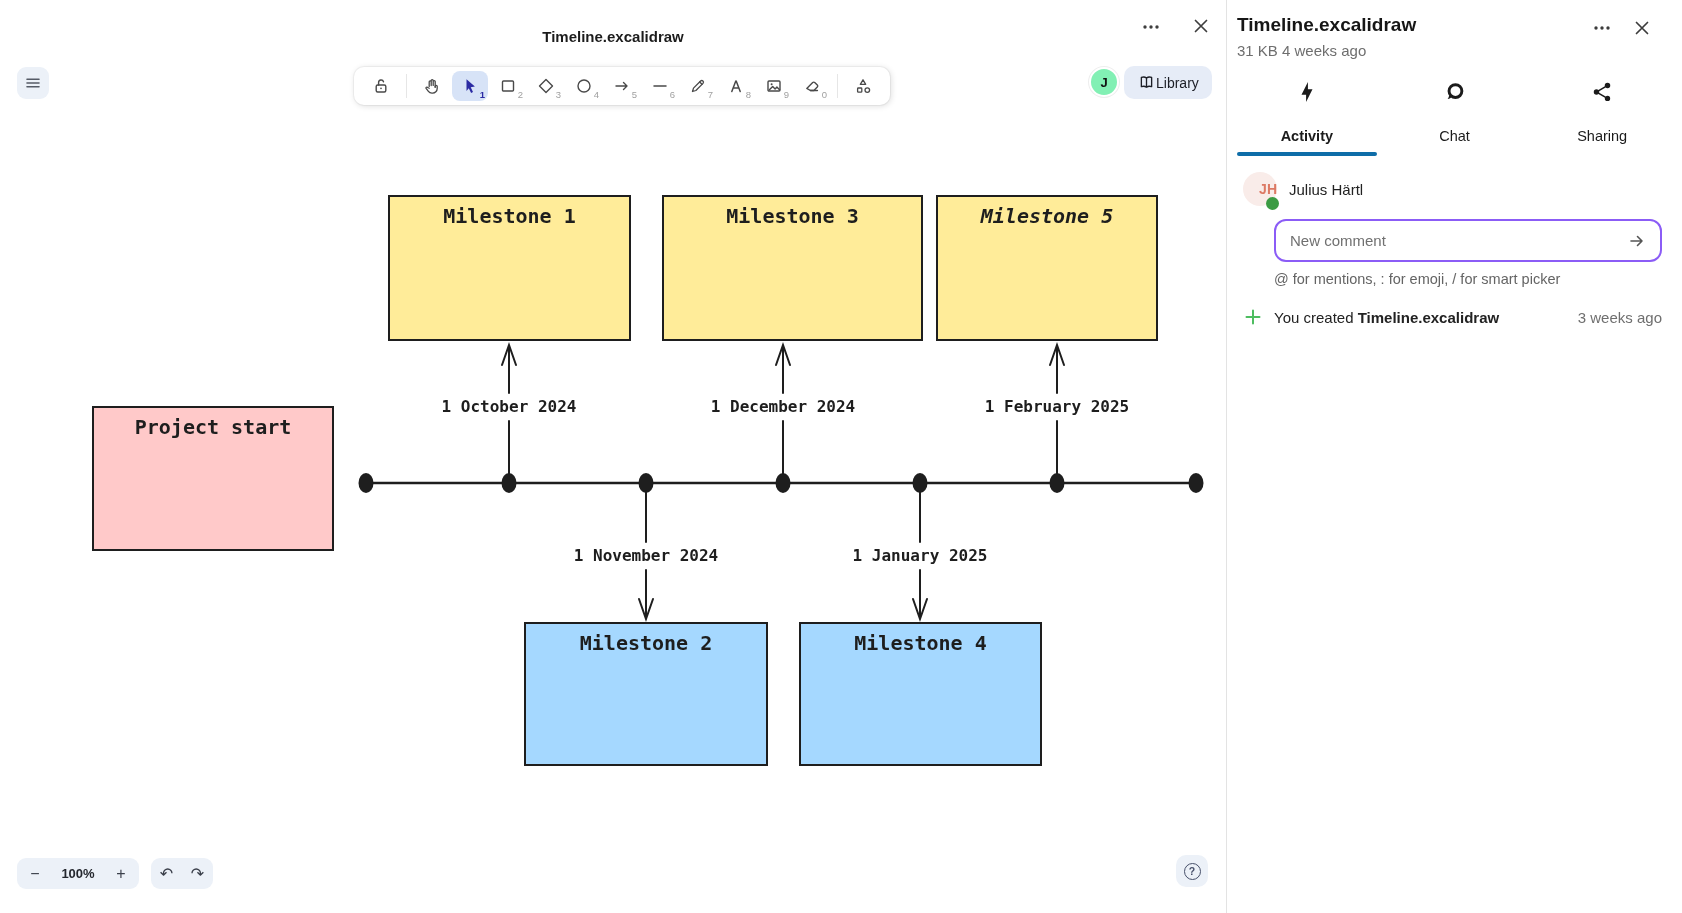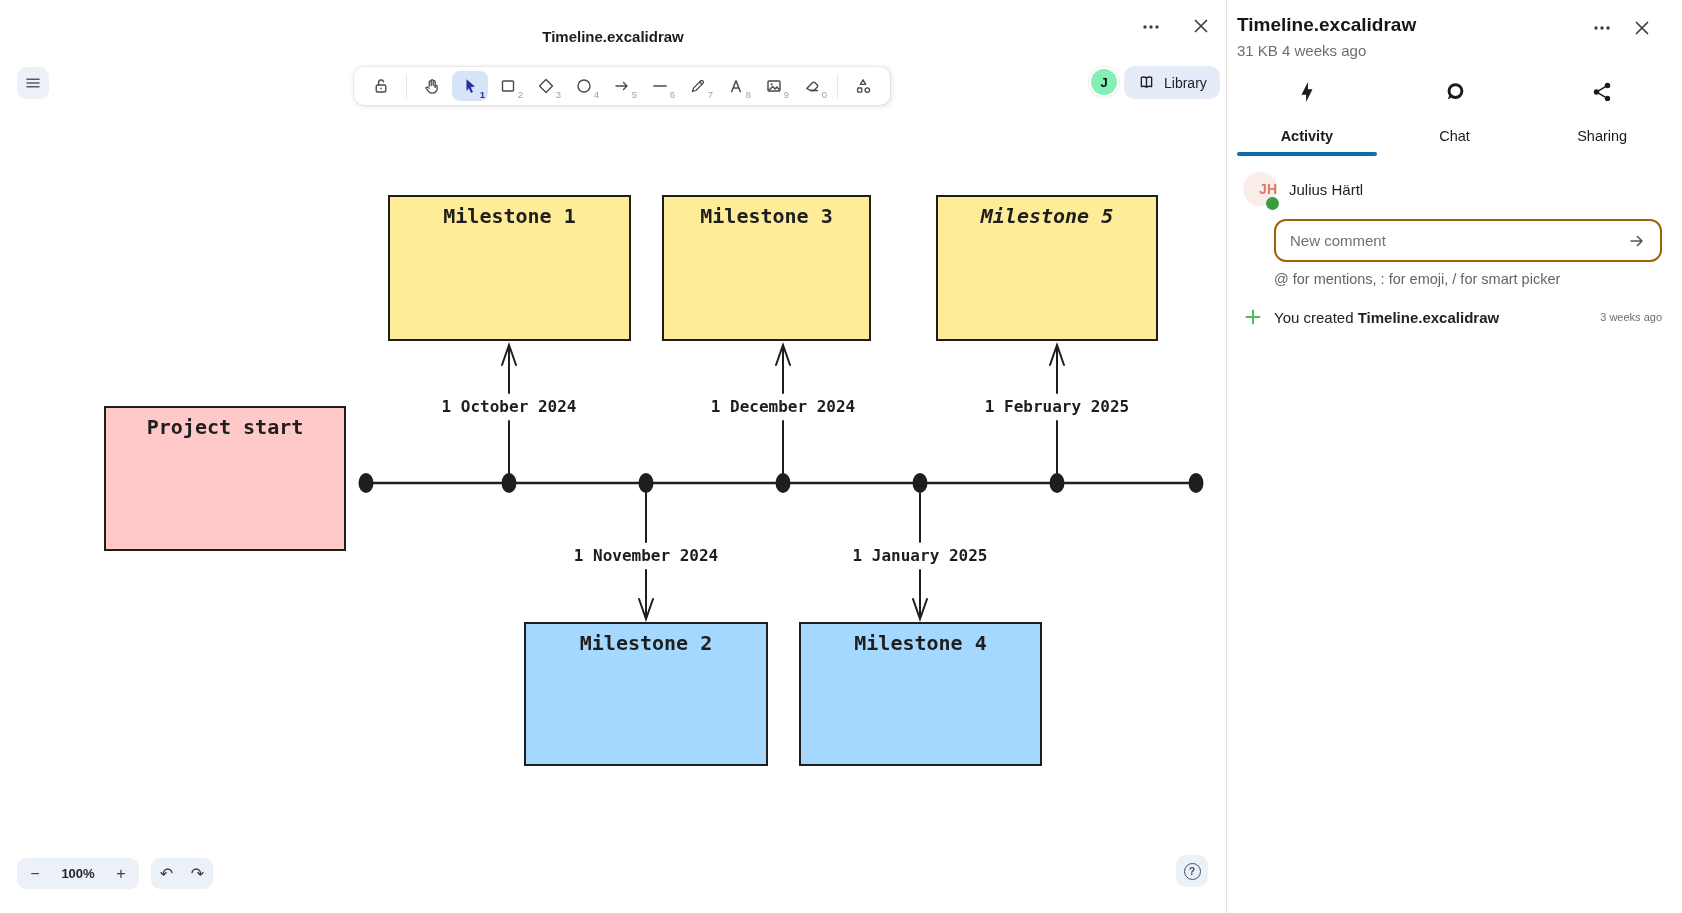--- a/index.html
+++ b/index.html
@@ -30,21 +30,21 @@
   .viewer-close{position:absolute;left:1188px;top:13px;width:26px;height:26px;}
 
   .toolbar{position:absolute;left:354px;top:67px;height:38px;display:flex;align-items:center;gap:2px;background:#fff;border-radius:10px;padding:0 9px;box-shadow:0 0 0 1px rgba(0,0,0,.04),1px 1px 6px rgba(0,0,0,.14);}
   .tool{position:relative;width:36px;height:30px;border-radius:8px;border:none;background:transparent;display:flex;align-items:center;justify-content:center;cursor:pointer;color:#494949;}
   .tool.active{background:var(--tool-active-bg);color:var(--tool-active-icon);}
   .tool .shortcut{position:absolute;right:3px;bottom:1px;font-size:9.5px;color:#9f9f9f;}
   .tool.active .shortcut{color:var(--tool-active-icon);font-weight:700;}
   .tb-divider{width:1px;height:24px;background:#e6e6e6;margin:0 5px;}
 
   .collab-avatar{position:absolute;left:1089px;top:67px;width:30px;height:30px;border-radius:50%;background:#82f0b4;border:2px solid #fff;box-shadow:0 0 0 1px #eee;display:flex;align-items:center;justify-content:center;font-size:13px;font-weight:700;color:#111;cursor:pointer;}
-  .library-btn{position:absolute;left:1124px;top:66px;height:33px;padding:0 13px;border-radius:10px;background:#e6ecf7;border:none;display:flex;align-items:center;gap:8px;font-size:14px;color:#1c1e26;cursor:pointer;}
+  .library-btn{position:absolute;left:1124px;top:66px;height:33px;padding:0 13px;border-radius:10px;background:#e6ecf7;border:none;display:flex;align-items:center;font-size:14px;color:#1c1e26;cursor:pointer;}
 
   
   .dbox{position:absolute;border:2px solid var(--canvas-stroke);font-family:"DejaVu Sans Mono",monospace;font-weight:700;font-size:20px;color:var(--canvas-stroke);text-align:center;padding-top:7px;cursor:pointer;}
   .dbox.yellow{background:var(--box-yellow);}
   .dbox.red{background:var(--box-red);}
   .dbox.blue{background:var(--box-blue);}
   .date-label{position:absolute;width:220px;margin-left:-110px;text-align:center;font-family:"DejaVu Sans Mono",monospace;font-weight:700;font-size:16px;color:var(--canvas-stroke);cursor:pointer;}
   .timeline-svg{position:absolute;left:0;top:0;}
 
   
@@ -69,29 +69,29 @@
   .nc-tab .tab-label{font-size:14.5px;color:#1b1b1b;}
   .nc-tab.active .tab-label{font-weight:700;}
   .tab-underline{display:none;}
   .nc-tab.active .tab-underline{display:block;position:absolute;left:4px;right:4px;bottom:0;height:4px;border-radius:2px;background:var(--accent);}
 
   .activity-pane{padding:16px 20px 0 16px;}
   .comment-head{display:flex;align-items:center;gap:12px;}
   .avatar-jh{position:relative;width:34px;height:34px;border-radius:50%;background:#f9ece9;color:#dd7964;font-size:14px;font-weight:700;display:flex;align-items:center;justify-content:flex-end;}
   .status-dot{position:absolute;right:-2px;bottom:-4px;width:13px;height:13px;border-radius:50%;background:var(--online-green);}
   .user-name{font-size:15px;color:#222;}
-  .comment-box{margin:13px 0 0 31px;height:43px;border:2px solid #a16207;border-radius:12px;display:flex;align-items:center;padding:0 6px 0 6px;}
+  .comment-box{margin:13px 0 0 31px;height:43px;border:2px solid #8b5cf6;border-radius:12px;display:flex;align-items:center;padding:0 6px 0 6px;}
   .comment-box input{flex:1;border:none;outline:none;font-size:15px;font-family:inherit;padding:0 8px;color:#222;background:transparent;}
   .comment-box input::placeholder{color:#707070;}
   .send-btn{width:34px;height:34px;border-radius:8px;color:#555;}
   .comment-hint{margin:9px 0 0 31px;font-size:14.5px;color:#646464;}
   .activity-item{display:flex;align-items:center;gap:11px;margin-top:20px;font-size:15px;}
   .activity-text{color:#222;}
   .activity-text b{font-weight:700;}
-  .activity-time{margin-left:auto;font-size:11px;color:#6f6f6f;}
+  .activity-time{margin-left:auto;font-size:15px;color:#6f6f6f;}
 
   svg{display:block;}
 </style>
 </head>
 <body>
 
 <div class="app">
 
   <div class="canvas">
 
@@ -236,23 +236,23 @@
           <polyline points="776,365 783,345 790,365"></polyline>
         <path d="M1057 474V421M1057 393V346"></path>
           <polyline points="1050,365 1057,345 1064,365"></polyline>
         <path d="M646 492v50M646 570v48"></path>
           <polyline points="639,599 646,619 653,599"></polyline>
         <path d="M920 492v50M920 570v48"></path>
           <polyline points="913,599 920,619 927,599"></polyline>
       </g>
     </svg>
 
-    <div class="dbox red" style="left:104px;top:406px;width:242px;height:145px;">Project start</div>
+    <div class="dbox red" style="left:92px;top:406px;width:242px;height:145px;">Project start</div>
     <div class="dbox yellow" style="left:388px;top:195px;width:243px;height:146px;">Milestone 1</div>
-    <div class="dbox yellow" style="left:662px;top:195px;width:209px;height:146px;">Milestone 3</div>
+    <div class="dbox yellow" style="left:662px;top:195px;width:261px;height:146px;">Milestone 3</div>
     <div class="dbox yellow" style="left:936px;top:195px;width:222px;height:146px;font-style:italic;">Milestone 5</div>
     <div class="dbox blue" style="left:524px;top:622px;width:244px;height:144px;">Milestone 2</div>
     <div class="dbox blue" style="left:799px;top:622px;width:243px;height:144px;text-align:center;">Milestone 4</div>
 
     <div class="date-label" style="left:509px;top:397px;">1 October 2024</div>
     <div class="date-label" style="left:783px;top:397px;">1 December 2024</div>
     <div class="date-label" style="left:1057px;top:397px;">1 February 2025</div>
     <div class="date-label" style="left:646px;top:546px;">1 November 2024</div>
     <div class="date-label" style="left:920px;top:546px;">1 January 2025</div>
 

